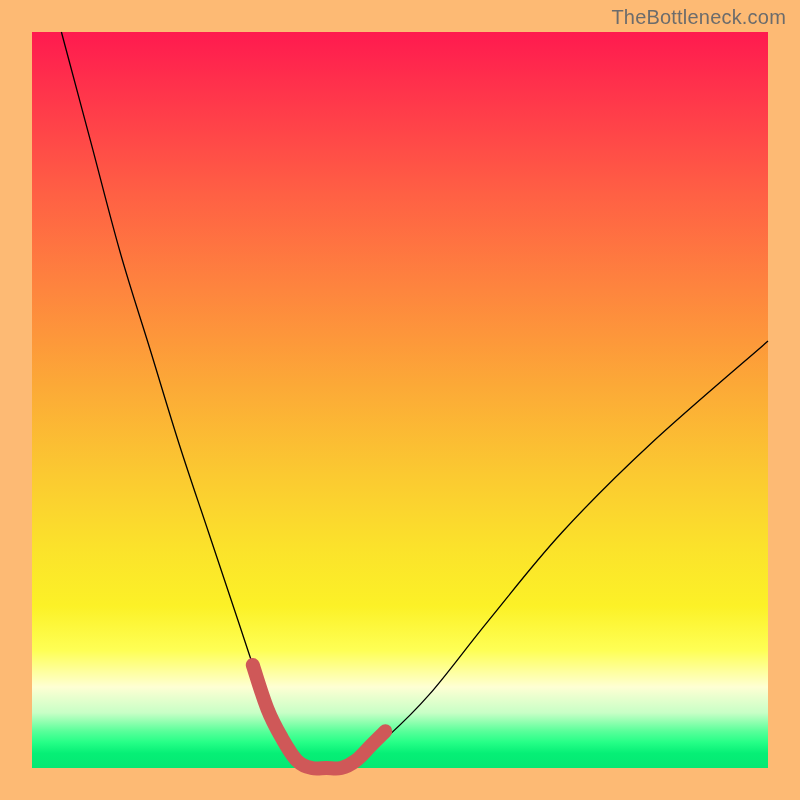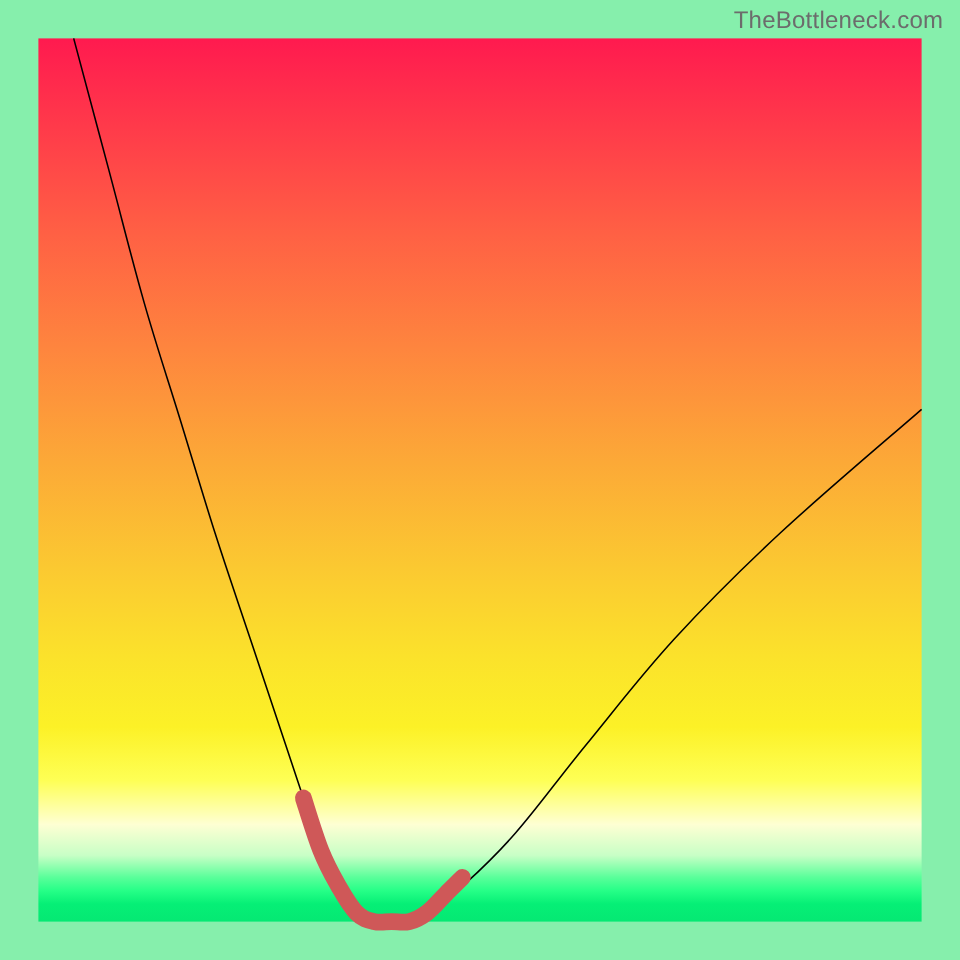--- a/index.html
+++ b/index.html
@@ -10,21 +10,21 @@
     background: #000;
     overflow: hidden;
     font-family: Arial, Helvetica, sans-serif;
   }
   .frame {
     position: absolute;
     left: 0;
     top: 0;
     width: 800px;
     height: 800px;
-    background: #86efac;
+    background: #fdba74;
   }
   .plot-area {
     position: absolute;
     left: 32px;
     top: 32px;
     width: 736px;
     height: 736px;
     
     background:
       linear-gradient(

